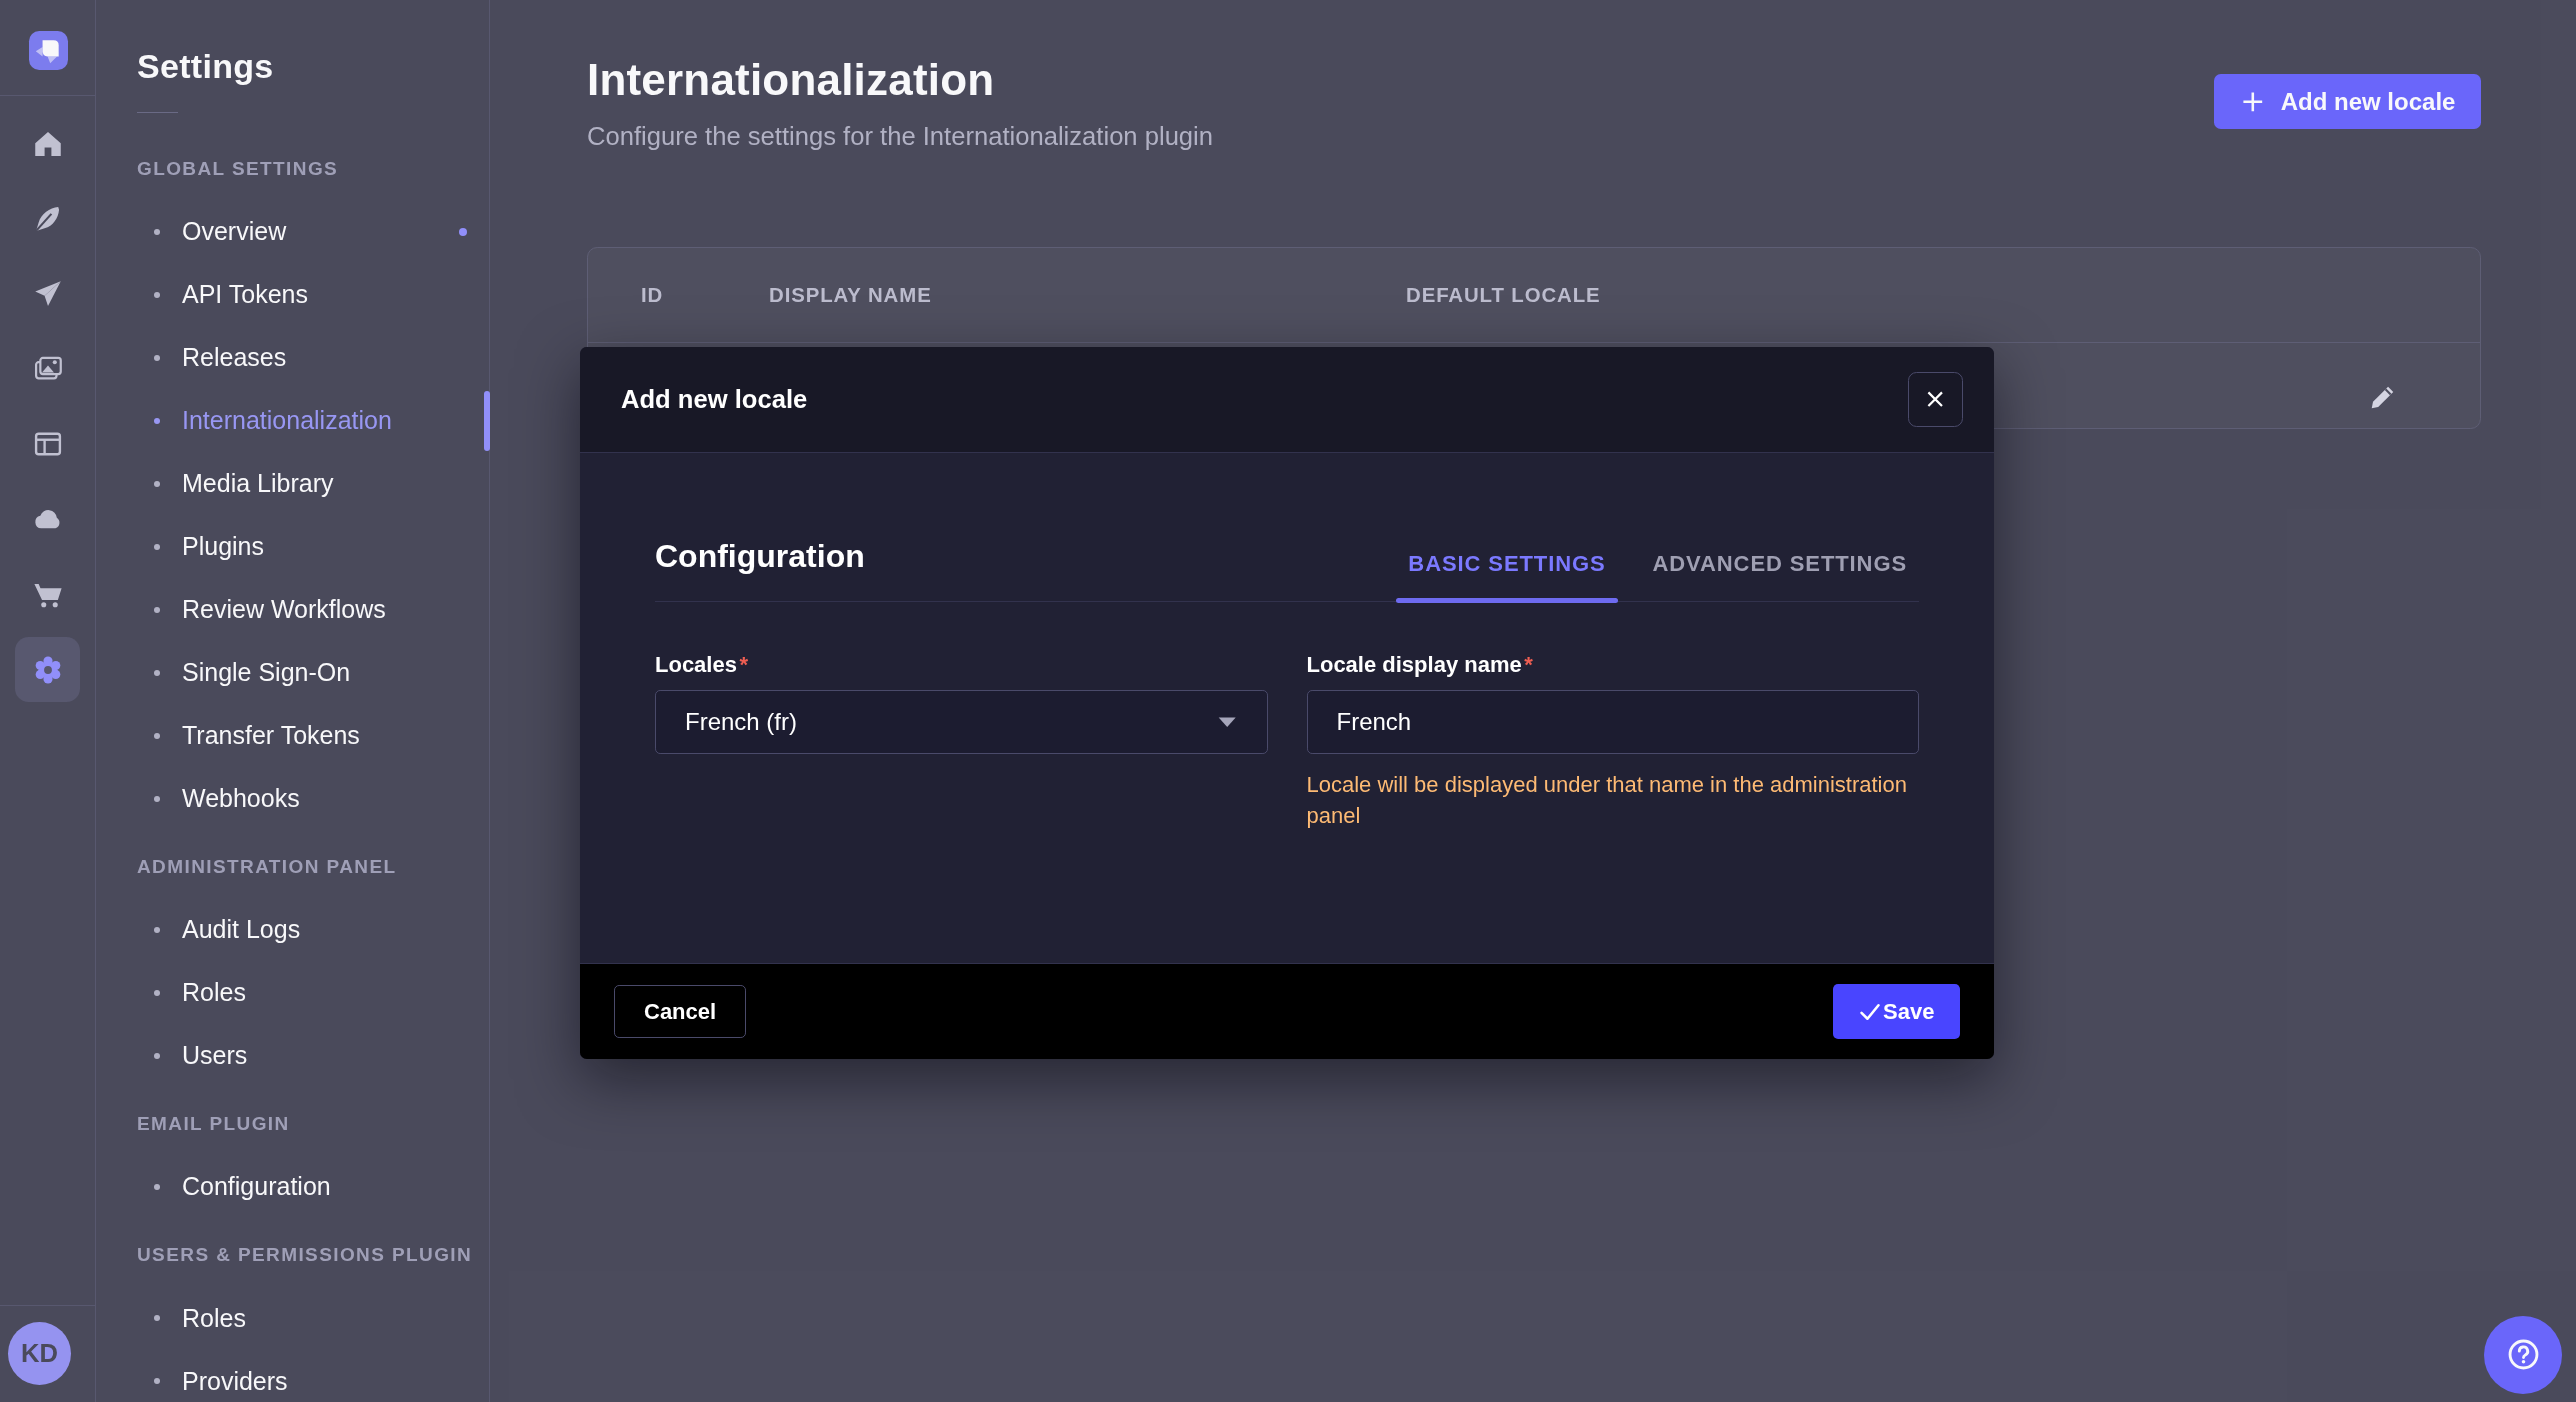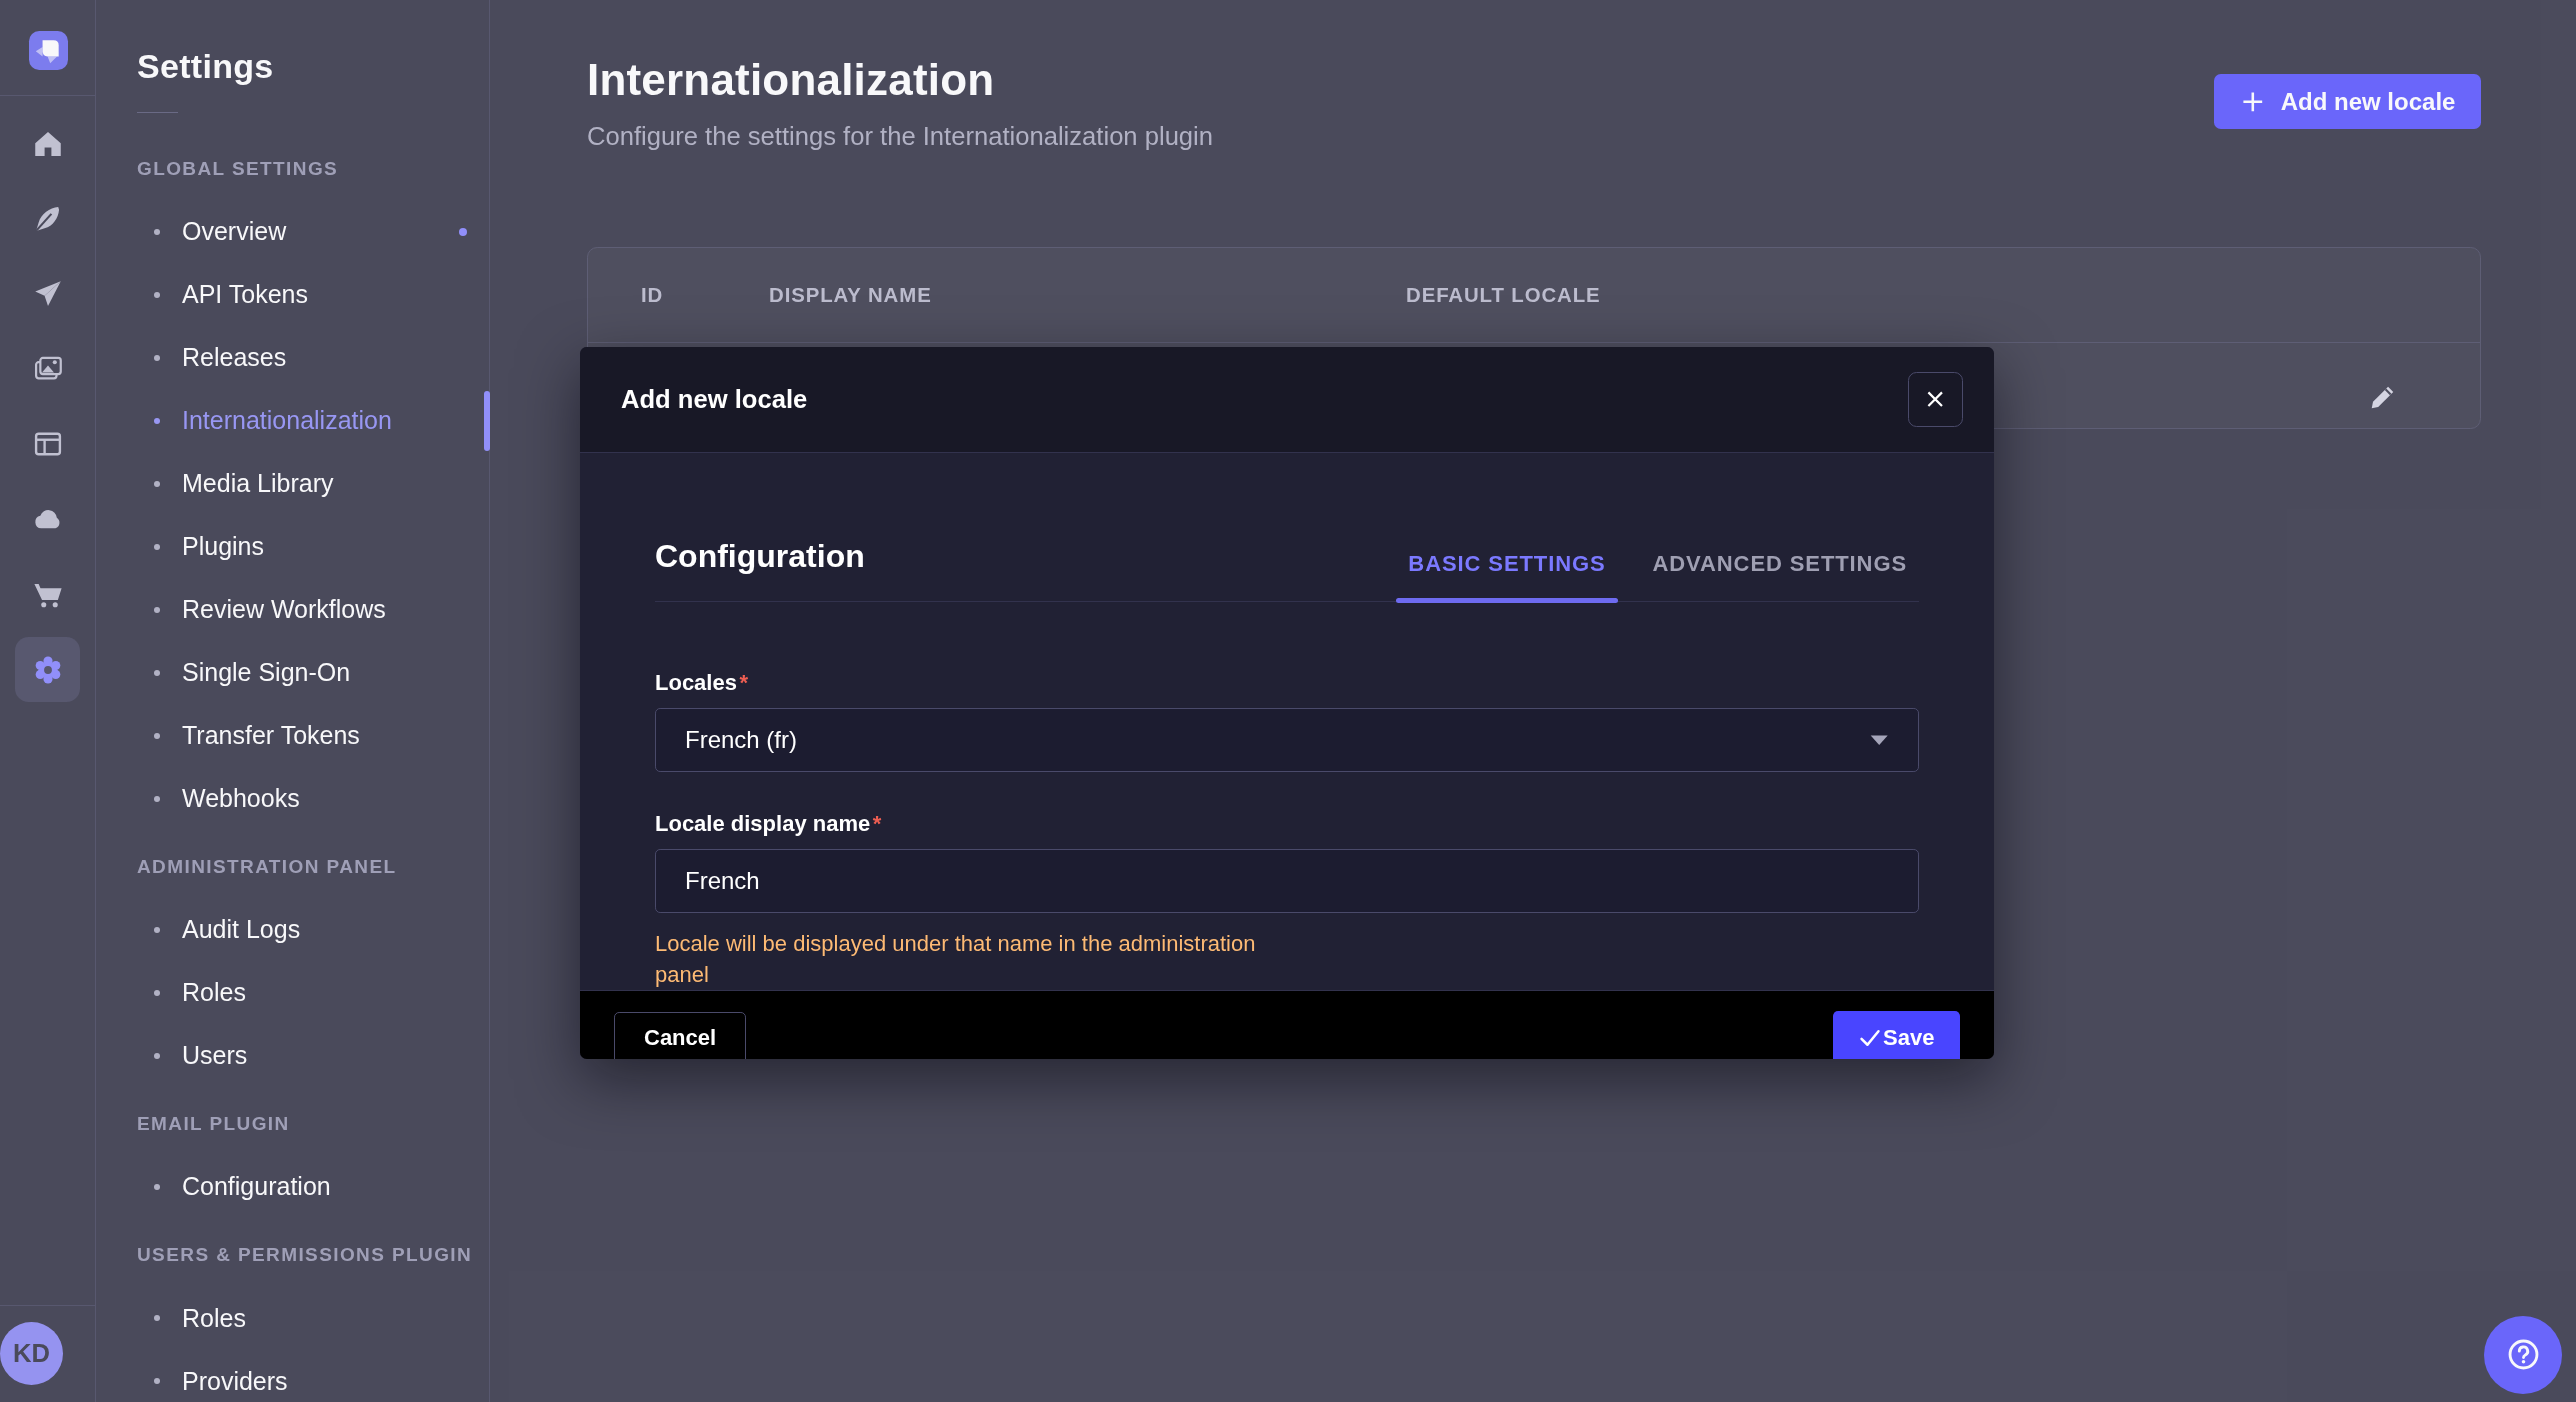--- a/index.html
+++ b/index.html
@@ -13,21 +13,21 @@
   .rail-logo { position:absolute; top:31px; left:29px; width:39px; height:39px; border-radius:10.2px;
     background:#6160f0; display:flex; align-items:center; justify-content:center; cursor:pointer; }
   .rail-divider { position:absolute; top:95px; left:0; right:0; height:0.9px; background:#32324d; }
   .rail-nav { position:absolute; top:111px; left:0; width:95px; display:flex; flex-direction:column;
     align-items:center; gap:10.2px; }
   .rail-item { width:65px; height:65px; border-radius:13.6px; display:flex; align-items:center;
     justify-content:center; cursor:pointer; }
   .rail-item svg { width:34px; height:34px; }
   .rail-item.active { background:#32324d; }
   .rail-bottom-divider { position:absolute; bottom:96px; left:0; right:0; height:0.9px; background:#32324d; }
-  .avatar { position:absolute; bottom:17px; left:0; width:63px; height:63px; border-radius:50%;
+  .avatar { position:absolute; bottom:17px; left:8px; width:63px; height:63px; border-radius:50%;
     background:#817ef2; color:#212134; font-size:25.6px; font-weight:700; display:flex;
     align-items:center; justify-content:center; cursor:pointer; }
 
   
   .sidebar { position:absolute; left:96px; top:0; bottom:0; width:394px; background:#212134;
     border-right:0.9px solid #32324d; padding:47px 0 0 41px; z-index:1; }
   .sidebar-title { font-size:34px; font-weight:700; letter-spacing:0.3px; }
   .sidebar-rule { width:41px; height:1.7px; background:#4a4a6a; margin-top:25.6px; margin-bottom:24px; }
   .section-label { height:63px; display:flex; align-items:center; font-size:19px; font-weight:700;
     letter-spacing:1.4px; color:#8e8ea9; margin-top:5.1px; }
@@ -77,21 +77,21 @@
   .modal-body { flex:1; padding:0 75px; }
   .config-row { display:flex; justify-content:space-between; align-items:flex-end;
     border-bottom:0.9px solid #32324d; padding-top:85px; }
   .config-title { font-size:32px; font-weight:700; margin-bottom:25.6px; }
   .tabs { display:flex; gap:23px; }
   .tab { padding:0 12px 24px; font-size:22px; font-weight:700; letter-spacing:0.9px; color:#9f9fb2;
     background:none; border:none; font-family:inherit; cursor:pointer; position:relative; }
   .tab.active { color:#7b79ff; }
   .tab.active::after { content:''; position:absolute; left:0; right:0; bottom:-2.6px; height:5.1px;
     border-radius:2.6px; background:#6e6bf0; }
-  .fields { display:grid; grid-template-columns:1fr; gap:39px; margin-top:68px; }
+  .fields { display:grid; grid-template-columns:1fr 1fr; gap:39px; margin-top:50px; }
   .field-label { font-size:22px; font-weight:600; margin-bottom:12px; }
   .req { color:#ee5e52; margin-left:2.6px; }
   .control { height:64px; width:100%; border:0.9px solid #4a4a6a; border-radius:5.1px; background:#1c1c30;
     display:flex; align-items:center; padding:0 29px; font-size:24px; color:#fff; cursor:pointer; }
   .select-box { justify-content:space-between; }
   input.control { font-family:inherit; outline:none; cursor:text; }
   .hint { font-size:22px; color:#fdba74; margin-top:15.3px; line-height:31px; max-width:656px; }
   .modal-footer { height:96px; flex:none; background:#000000; border-top:0.9px solid #32324d;
     display:flex; align-items:center; justify-content:space-between; padding:0 34px; }
   .cancel-btn { height:53px; padding:0 29px; border-radius:5.1px; border:0.9px solid #4a4a6a;

